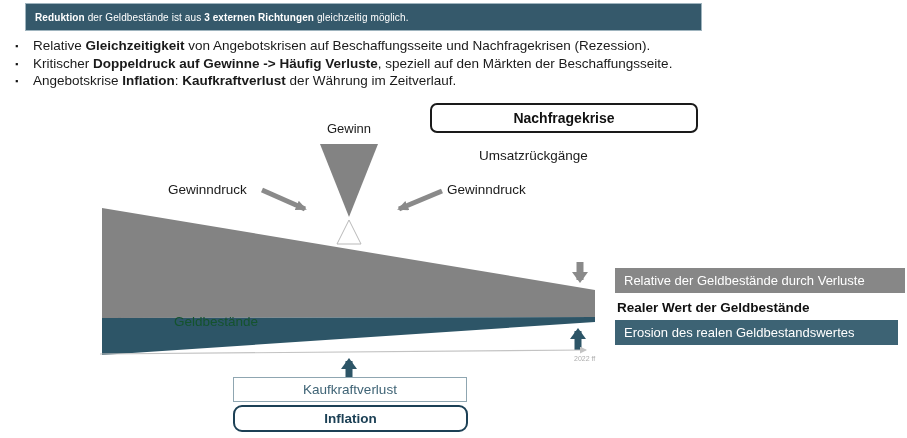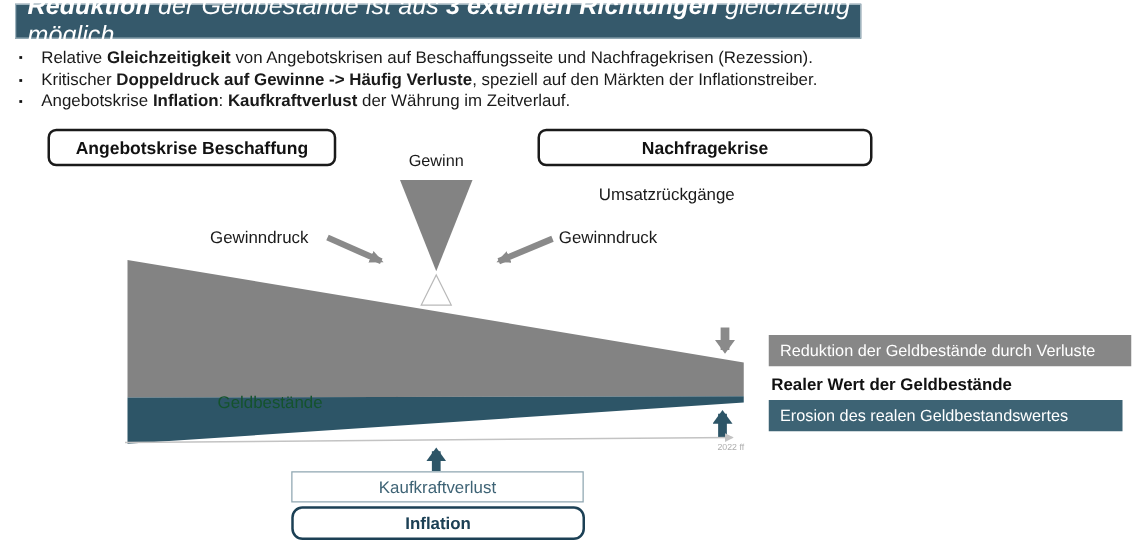--- a/index.html
+++ b/index.html
@@ -5,23 +5,23 @@
   :root{
     --header-bg:#35596B; --header-border:#9FB4BE; --gray-shape:#838383;
     --gray-arrow:#8A8A8A; --teal-shape:#2D5567; --teal-bar-bg:#3D6374;
     --gray-bar-bg:#878787; --teal-dark:#1C4055; --teal-text:#3E6375;
     --kk-border:#8FA6B1; --axis-gray:#C3C3C3; --text-black:#1A1A1A;
   }
   *{margin:0;padding:0;box-sizing:border-box;}
   body{background:#fff;font-family:"Liberation Sans",sans-serif;}
   .stage{position:relative;width:907px;height:438px;background:#fff;overflow:hidden;}
 
-  .header-bar{position:absolute;left:12px;top:3px;width:677px;height:28px;
+  .header-bar{position:absolute;left:25px;top:3px;width:677px;height:28px;
     background:var(--header-bg);border:1px solid var(--header-border);
-    color:#fff;font-size:20px;display:flex;align-items:center;padding-left:9px;letter-spacing:.1px;font-style:italic;}
+    color:#fff;font-size:10px;display:flex;align-items:center;padding-left:9px;letter-spacing:.1px;}
   .header-bar b{font-weight:bold;}
 
   .bullets{position:absolute;left:13px;top:38px;width:740px;display:flex;flex-direction:column;}
   .bullet-row{display:flex;align-items:flex-start;height:17.5px;font-size:13.5px;color:var(--text-black);}
   .bullet-marker{width:20px;font-size:9px;line-height:17px;color:#111;flex:0 0 20px;text-align:left;padding-left:2px;}
   .bullet-text{line-height:16px;}
 
   .crisis-box{position:absolute;height:30px;border:2px solid #1a1a1a;border-radius:7px;
     display:flex;align-items:center;justify-content:center;font-size:14px;font-weight:bold;color:#111;background:#fff;}
   .box-left{left:38px;top:103px;width:231px;}
@@ -60,21 +60,21 @@
     <span><b>Reduktion</b><span> der Geldbestände ist aus </span><b>3 externen Richtungen</b><span> gleichzeitig möglich.</span></span>
   </div>
 
   <div class="bullets">
     <div class="bullet-row">
       <span class="bullet-marker">▪</span>
       <span class="bullet-text"><span>Relative </span><b>Gleichzeitigkeit</b><span> von Angebotskrisen auf Beschaffungsseite und Nachfragekrisen (Rezession).</span></span>
     </div>
     <div class="bullet-row">
       <span class="bullet-marker">▪</span>
-      <span class="bullet-text"><span>Kritischer </span><b>Doppeldruck auf Gewinne -&gt; Häufig Verluste</b><span>, speziell auf den Märkten der Inflationstreiber.</span></span>
+      <span class="bullet-text"><span>Kritischer </span><b>Doppeldruck auf Gewinne -&gt; Häufig Verluste</b><span>, speziell auf den Märkten der Beschaffungsseite.</span></span>
     </div>
     <div class="bullet-row">
       <span class="bullet-marker">▪</span>
       <span class="bullet-text"><span>Angebotskrise </span><b>Inflation</b><span>: </span><b>Kaufkraftverlust</b><span> der Währung im Zeitverlauf.</span></span>
     </div>
   </div>
 
   <svg class="overlay" viewBox="0 0 907 438" xmlns="http://www.w3.org/2000/svg">
     <defs>
       <marker id="headGray" orient="auto" markerUnits="userSpaceOnUse" markerWidth="14" markerHeight="14" refX="9" refY="5">
@@ -105,36 +105,33 @@
 
     <line x1="580" y1="262" x2="580" y2="280" style="stroke:var(--gray-arrow);stroke-width:7" marker-end="url(#headGrayBig)"></line>
 
     <line x1="578" y1="350" x2="578" y2="331" style="stroke:var(--teal-shape);stroke-width:7" marker-end="url(#headTealBig)"></line>
 
     <line x1="349" y1="377" x2="349" y2="361" style="stroke:var(--teal-shape);stroke-width:7" marker-end="url(#headTealBig)"></line>
 
     <line x1="100" y1="354" x2="586" y2="350" style="stroke:var(--axis-gray);stroke-width:1.2" marker-end="url(#headAxis)"></line>
   </svg>
 
-  <div class="crisis-box box-left">
-    <span>Angebotskrise Beschaffung</span>
-  </div>
   <div class="crisis-box box-right">
     <span>Nachfragekrise</span>
   </div>
 
   <div class="lbl lbl-gewinn">Gewinn</div>
   <div class="lbl lbl-umsatz">Umsatzrückgänge</div>
   <div class="lbl lbl-gdl">Gewinndruck</div>
   <div class="lbl lbl-gdr">Gewinndruck</div>
   <div class="lbl lbl-geld">Geldbestände</div>
   <div class="lbl lbl-axis">2022 ff</div>
 
   <div class="side-bar side-gray">
-    <span>Reduktion der Geldbestände durch Verluste</span>
+    <span>Relative der Geldbestände durch Verluste</span>
   </div>
   <div class="side-mid">Realer Wert der Geldbestände</div>
   <div class="side-bar side-teal">
     <span>Erosion des realen Geldbestandswertes</span>
   </div>
 
   <div class="bottom-box kk-box">
     <span>Kaufkraftverlust</span>
   </div>
   <div class="bottom-box inflation-box">

